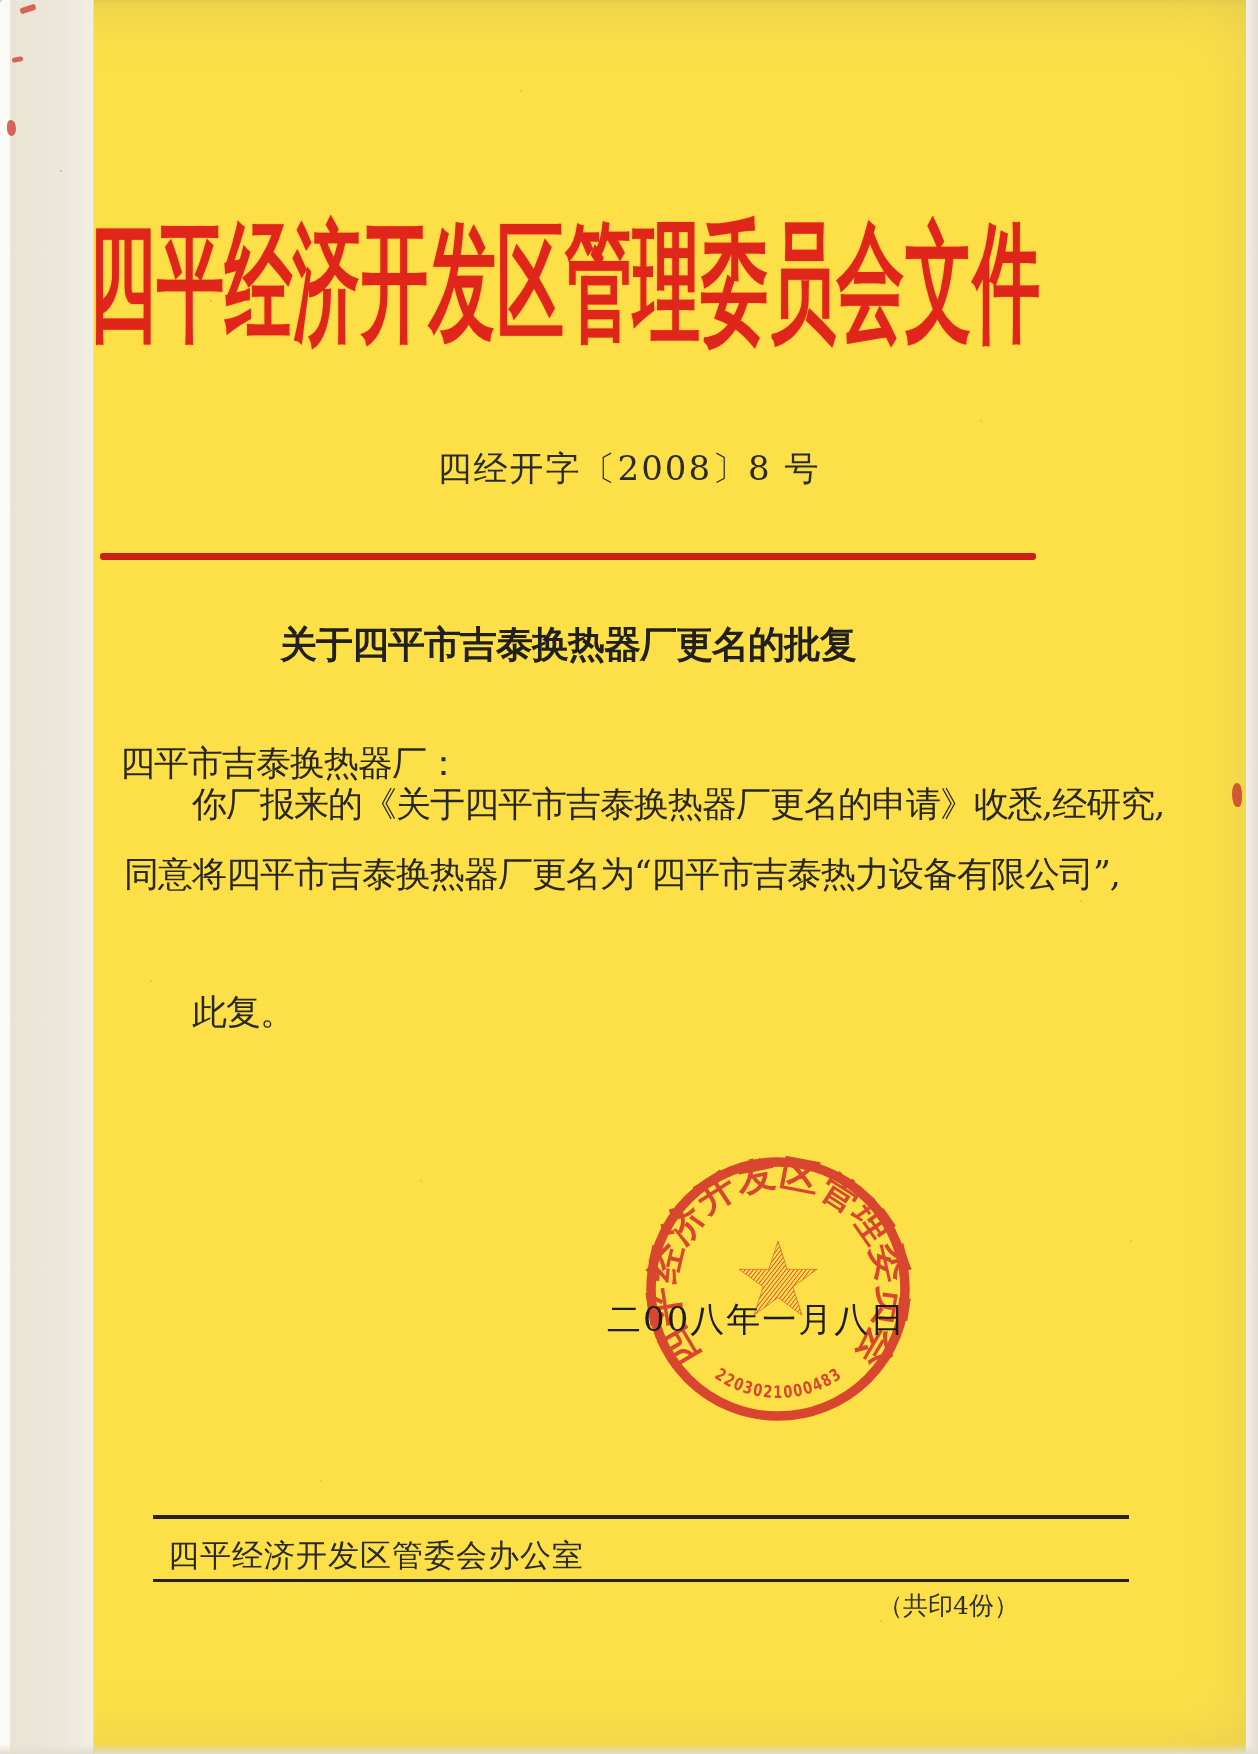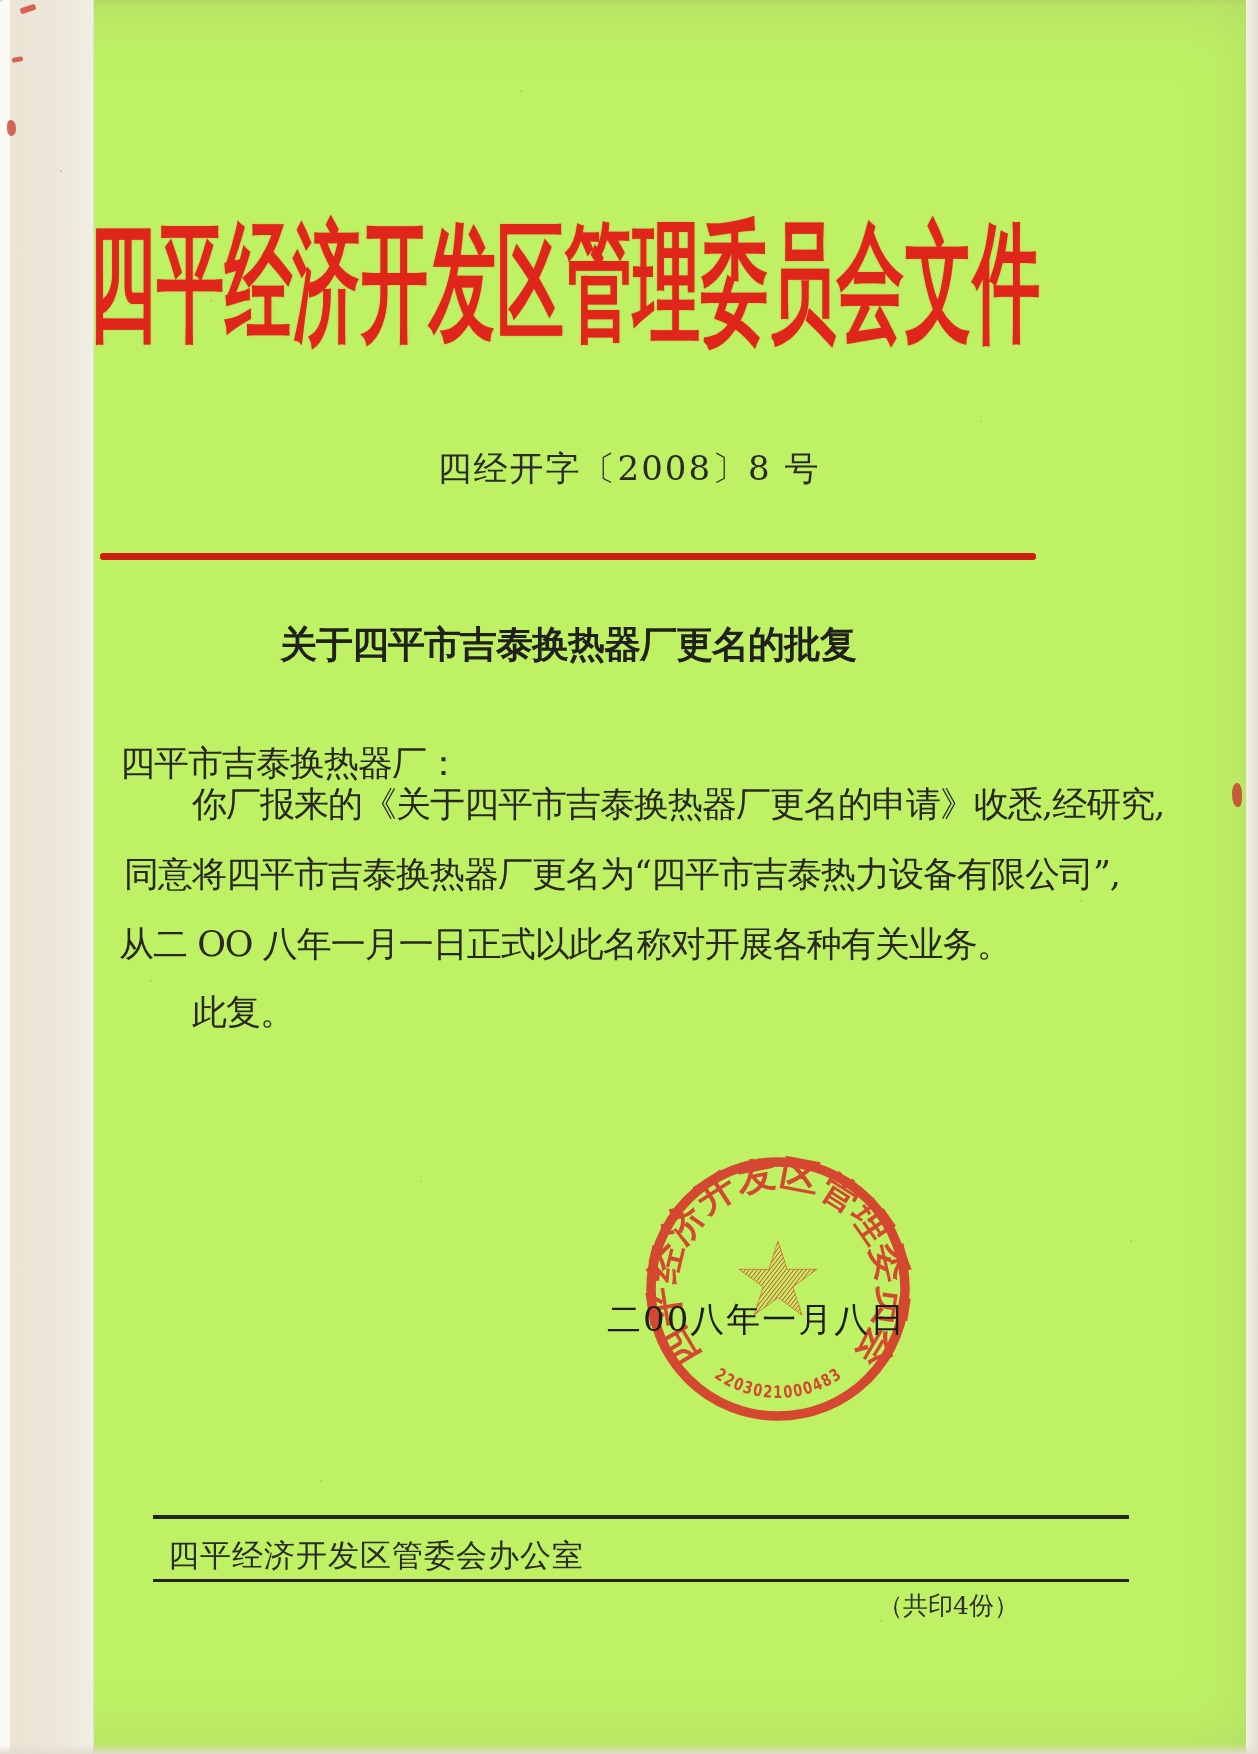--- a/index.html
+++ b/index.html
@@ -1,18 +1,18 @@
 <!DOCTYPE html>
 <html><head>
 <meta charset="utf-8">
 <style>
   html,body{margin:0;padding:0;background:#d8d4c8;}
   .page{
     position:relative;width:1258px;height:1754px;overflow:hidden;
-    background:#bef264;
+    background:#fde047;
     box-shadow:inset 0 0 70px rgba(150,140,115,.28), inset 0 0 8px rgba(120,110,90,.18);
     font-family:"DejaVu Serif","Liberation Serif",serif;
   }
   .edge-left{position:absolute;left:0;top:0;width:10px;height:100%;background:#fbfaf6;}
   .edge-band{position:absolute;left:10px;top:0;width:84px;height:100%;
     background:linear-gradient(90deg,#eae4d4 0%,#ece7da 55%,#f1eee5 100%);}
   .edge-right{position:absolute;right:0;top:0;width:12px;height:100%;
     background:linear-gradient(270deg,#e4dfd2,#f3f0e9);}
   .edge-bottom{position:absolute;left:0;bottom:0;width:100%;height:10px;
     background:linear-gradient(0deg,#e2ddcf,rgba(243,240,233,0));}
@@ -86,21 +86,20 @@
 
   <div class="doc-number">四经开字〔2008〕8 号</div>
 
   <div class="red-line"></div>
 
   <div class="doc-title">关于四平市吉泰换热器厂更名的批复</div>
 
   <div class="body-line salutation">四平市吉泰换热器厂：</div>
   <div class="body-line bl1">你厂报来的《关于四平市吉泰换热器厂更名的申请》收悉,经研究,</div>
   <div class="body-line bl2">同意将四平市吉泰换热器厂更名为“四平市吉泰热力设备有限公司”,</div>
-  <div class="body-line bl3">从二 OO 八年一月一日正式以此名称对开展各种有关业务。</div>
   <div class="body-line closing">此复。</div>
 
   <svg class="stamp" viewBox="0 0 284 284">
     <defs>
       <pattern id="hatch" width="3.2" height="3.2" patternUnits="userSpaceOnUse" patternTransform="rotate(38)">
         <line x1="0" y1="0" x2="0" y2="3.2" stroke="#d63b2d" stroke-width="1.7"></line>
       </pattern>
       <path id="arcTop" d="M 69.9 212.1 A 102 102 0 1 1 214.1 212.1" fill="none"></path>
       <path id="arcBottom" d="M 76.4 227.1 A 109 109 0 0 0 207.6 227.1" fill="none"></path>
       <filter id="soft">

